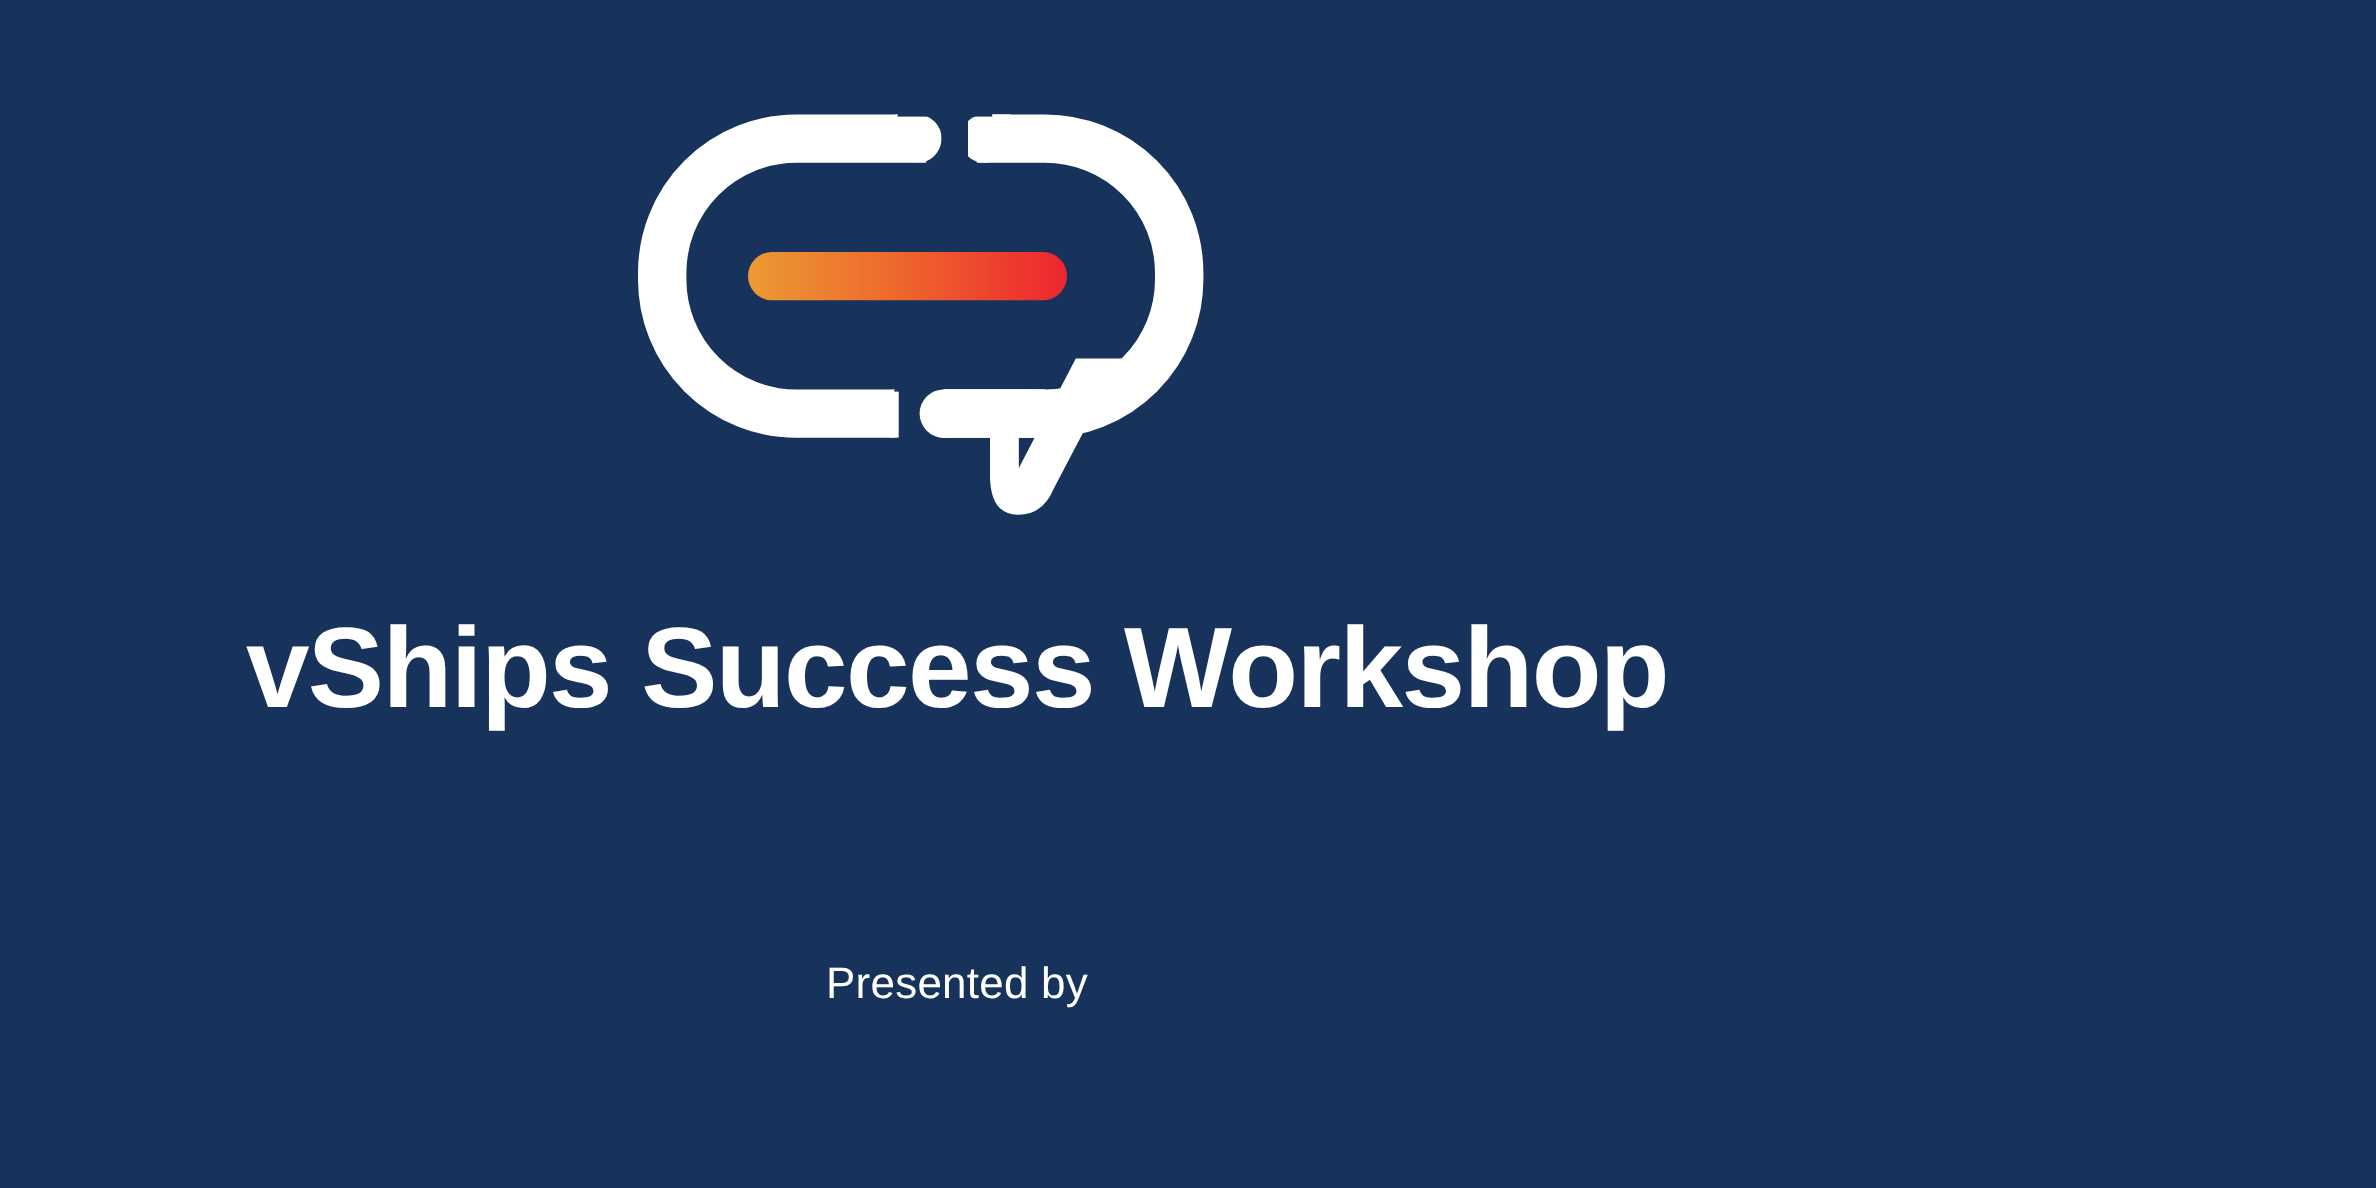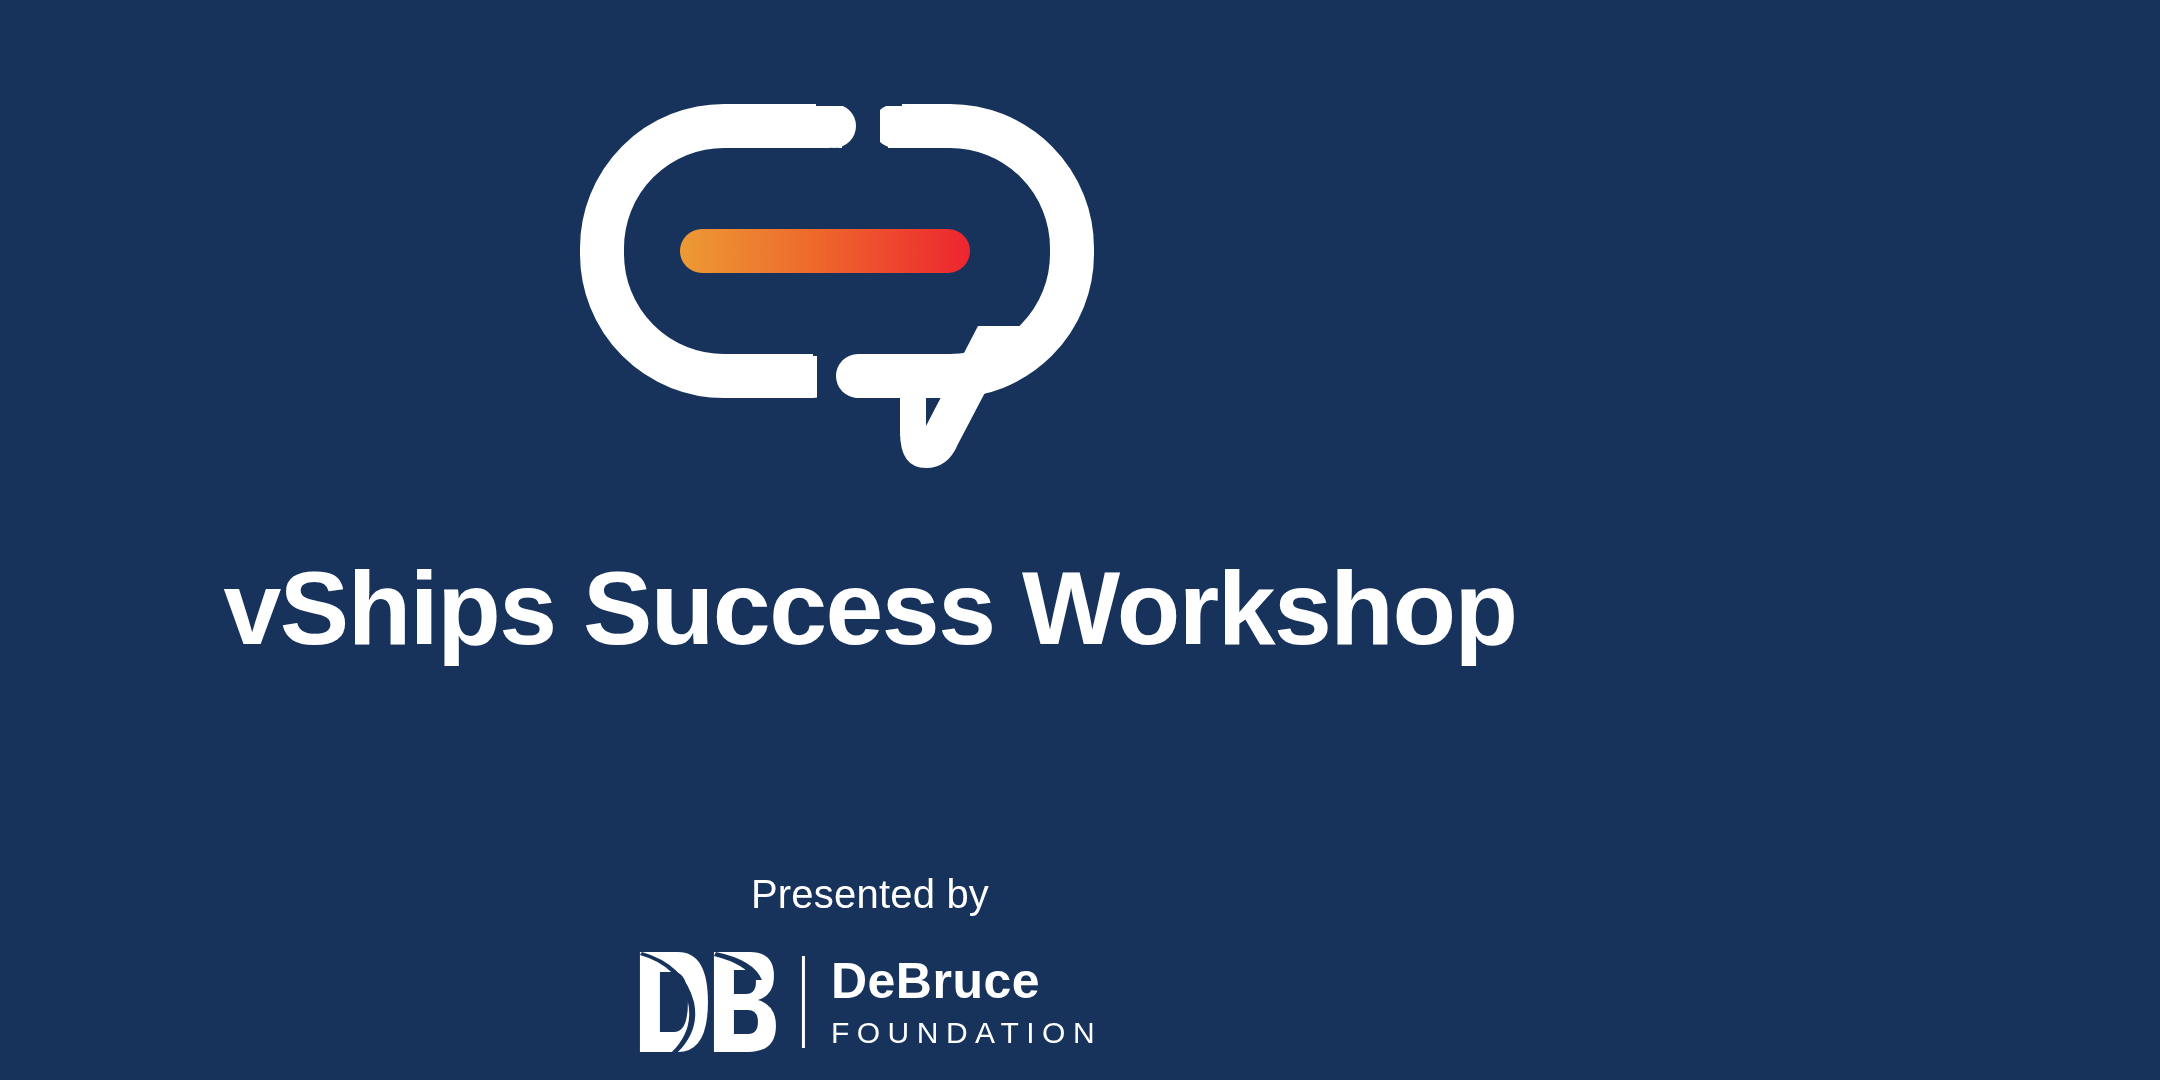--- a/index.html
+++ b/index.html
@@ -178,38 +178,14 @@
   </div>
 
   <div id="title-block">
     <h1 id="event-title">vShips Success Workshop</h1>
   </div>
 
   <div id="presented-by-block">
     <span id="presented-by-text">Presented by</span>
   </div>
 
-  <div id="sponsor-lockup">
-
-    <svg id="db-monogram" viewBox="0 0 142 104" xmlns="http://www.w3.org/2000/svg" aria-hidden="true">
-
-      <path d="M2 2 H40 Q70 2 70 52 Q70 102 40 102 H2 Z" fill="#ffffff"></path>
-      <path d="M22 22 V82 H36 Q50 82 50 52 Q50 22 36 22 Z" fill="#17335c"></path>
-
-      <path d="M4 2 Q46 14 56 52 Q62 80 40 102 L34 102 Q56 80 50 52 Q41 16 2 5 Z" fill="#17335c"></path>
-
-      <path d="M76 2 H112 Q136 2 136 26 Q136 45 120 50 Q138 55 138 76 Q138 102 110 102 H76 Z" fill="#ffffff"></path>
-      <path d="M96 20 V44 H108 Q118 44 118 32 Q118 20 108 20 Z" fill="#17335c"></path>
-      <path d="M96 60 V84 H110 Q120 84 120 72 Q120 60 110 60 Z" fill="#17335c"></path>
-
-      <path d="M78 2 Q116 10 124 30 L116 30 Q108 14 76 6 Z" fill="#17335c"></path>
-    </svg>
-
-    <div id="lockup-divider"></div>
-
-    <div id="sponsor-wordmark">
-      <div id="sponsor-name">DeBruce</div>
-      <div id="sponsor-subname">FOUNDATION</div>
-    </div>
-
-  </div>
 
 </div>
 
 </body></html>

